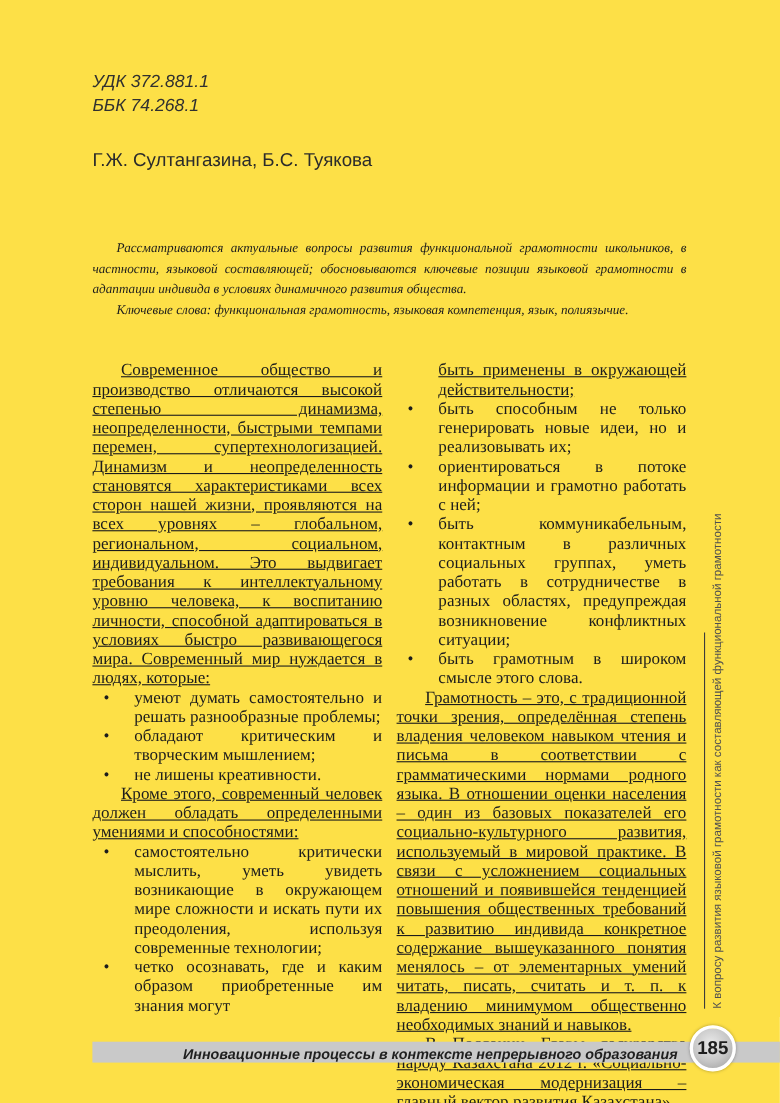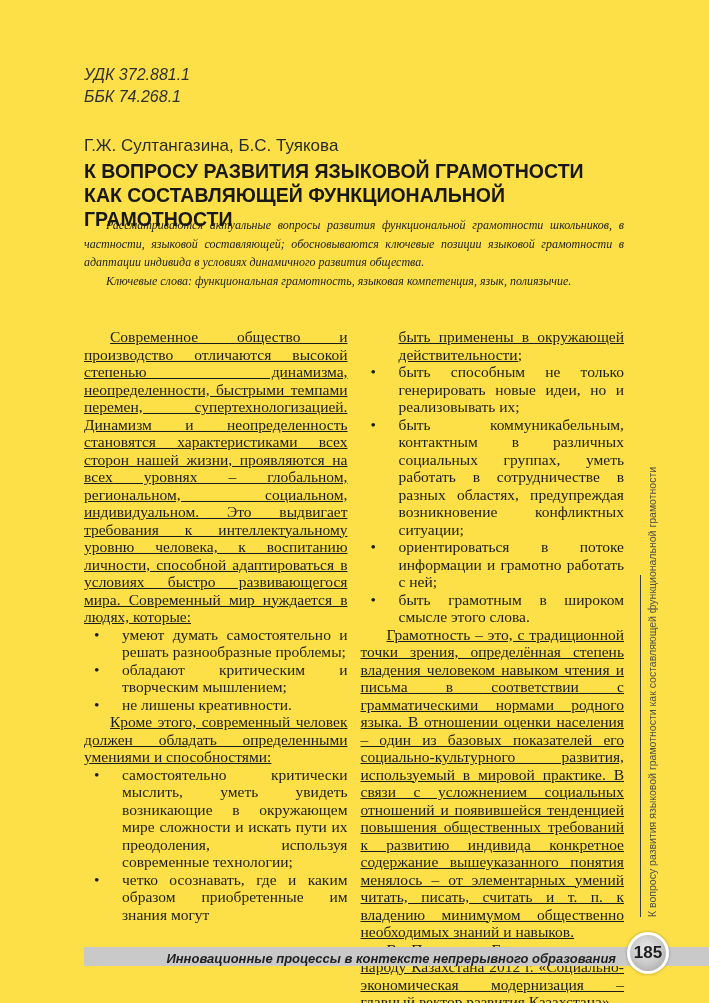--- a/index.html
+++ b/index.html
@@ -91,24 +91,20 @@
 
 <div class="page">
 
   <div class="udc-block">
     <div>УДК 372.881.1</div>
     <div>ББК 74.268.1</div>
   </div>
 
   <div class="authors">Г.Ж. Султангазина, Б.С. Туякова</div>
 
-  <div class="title">
-    <div>К ВОПРОСУ РАЗВИТИЯ ЯЗЫКОВОЙ ГРАМОТНОСТИ</div>
-    <div>КАК СОСТАВЛЯЮЩЕЙ ФУНКЦИОНАЛЬНОЙ ГРАМОТНОСТИ</div>
-  </div>
 
   <div class="abstract">
     <p>Рассматриваются актуальные вопросы развития функциональной грамотности школьников, в частности, языковой составляющей; обосновываются ключевые позиции языковой грамотности в адаптации индивида в условиях динамичного развития общества.</p>
     <p>Ключевые слова: функциональная грамотность, языковая компетенция, язык, полиязычие.</p>
   </div>
 
   <div class="columns">
     <div class="col" id="col-left">
         <p class="body-p">Современное общество и производство отличаются высокой степенью динамизма, неопределенности, быстрыми темпами перемен, супертехнологизацией. Динамизм и неопределенность становятся характеристиками всех сторон нашей жизни, проявляются на всех уровнях – глобальном, региональном, социальном, индивидуальном. Это выдвигает требования к интеллектуальному уровню человека, к воспитанию личности, способной адаптироваться в условиях быстро развивающегося мира. Современный мир нуждается в людях, которые:</p>
         <ul class="bullet-list">
@@ -119,22 +115,22 @@
         <p class="body-p">Кроме этого, современный человек должен обладать определенными умениями и способностями:</p>
         <ul class="bullet-list">
           <li>самостоятельно критически мыслить, уметь увидеть возникающие в окружающем мире сложности и искать пути их преодоления, используя современные технологии;</li>
           <li>четко осознавать, где и каким образом приобретенные им знания могут</li>
         </ul>
       </div>
     <div class="col" id="col-right">
         <p class="body-p cont">быть применены в окружающей действительности;</p>
         <ul class="bullet-list">
           <li>быть способным не только генерировать новые идеи, но и реализовывать их;</li>
+          <li>ориентироваться в потоке информации и грамотно работать с ней;</li>
           <li>быть коммуникабельным, контактным в различных социальных группах, уметь работать в сотрудничестве в разных областях, предупреждая возникновение конфликтных ситуации;</li>
-          <li>ориентироваться в потоке информации и грамотно работать с ней;</li>
           <li>быть грамотным в широком смысле этого слова.</li>
         </ul>
         <p class="body-p">Грамотность – это, с традиционной точки зрения, определённая степень владения человеком навыком чтения и письма в соответствии с грамматическими нормами родного языка. В отношении оценки населения – один из базовых показателей его социально-культурного развития, используемый в мировой практике. В связи с усложнением социальных отношений и появившейся тенденцией повышения общественных требований к развитию индивида конкретное содержание вышеуказанного понятия менялось – от элементарных умений читать, писать, считать и т. п. к владению минимумом общественно необходимых знаний и навыков.</p>
         <p class="body-p">В Послании Главы государства народу Казахстана 2012 г. «Социально-экономическая модернизация – главный вектор развития Казахстана»</p>
       </div>
   </div>
 
   <div class="side-rail-line"></div>
   <div class="side-caption">К вопросу развития языковой грамотности как составляющей функциональной грамотности</div>
 

